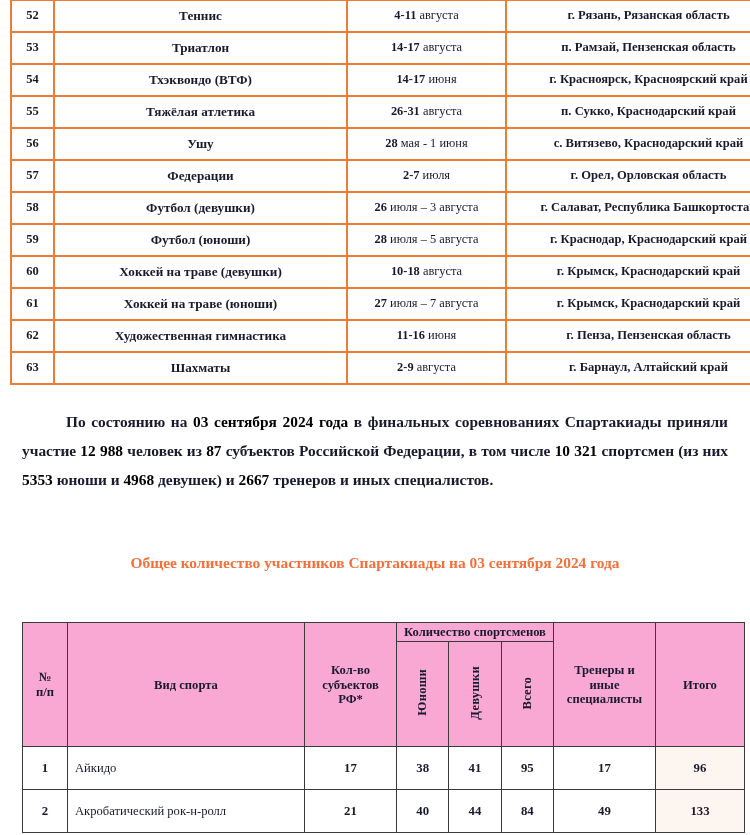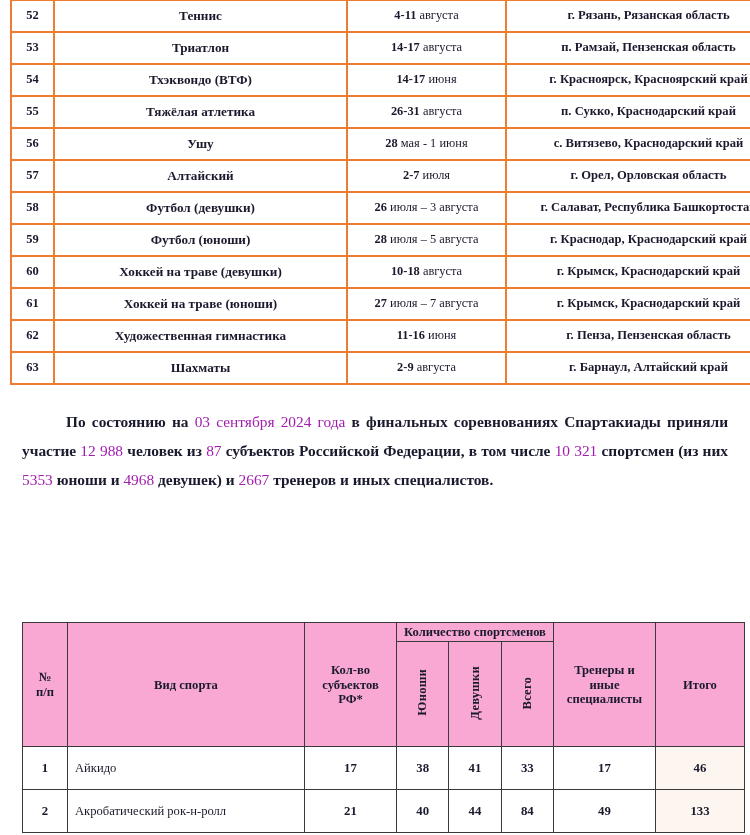--- a/index.html
+++ b/index.html
@@ -70,22 +70,22 @@
     top: 392px;
     width: 706px;
     font-size: 15.4px;
     line-height: 29px;
     text-align: justify;
     text-indent: 44px;
     font-weight: bold;
     color: #1a1a2e;
   }
   .summary .hl {
-    color: #a21caf;
-    font-weight: normal;
+    color: #000000;
+    font-weight: bold;
   }
 
   
   .section-heading {
     position: absolute;
     left: 0;
     top: 552px;
     width: 750px;
     text-align: center;
     color: #F4703A;
@@ -188,21 +188,21 @@
         <td class="c-place">п. Сукко, Краснодарский край</td>
       </tr>
       <tr>
         <td class="c-num">56</td>
         <td class="c-sport">Ушу</td>
         <td class="c-date"><b>28</b> <span>мая - 1 июня</span></td>
         <td class="c-place">с. Витязево, Краснодарский край</td>
       </tr>
       <tr>
         <td class="c-num">57</td>
-        <td class="c-sport">Алтайский</td>
+        <td class="c-sport">Федерации</td>
         <td class="c-date"><b>2-7</b> <span>июля</span></td>
         <td class="c-place">г. Орел, Орловская область</td>
       </tr>
       <tr>
         <td class="c-num">58</td>
         <td class="c-sport">Футбол (девушки)</td>
         <td class="c-date"><b>26</b> <span>июля – 3 августа</span></td>
         <td class="c-place">г. Салават, Республика Башкортостан</td>
       </tr>
       <tr>
@@ -235,20 +235,21 @@
         <td class="c-date"><b>2-9</b> <span>августа</span></td>
         <td class="c-place">г. Барнаул, Алтайский край</td>
       </tr>
     </tbody>
   </table>
 </div>
 
 <p class="summary"><span>По состоянию на </span><span class="hl">03 сентября 2024 года</span><span> в финальных соревнованиях Спартакиады приняли участие </span><span class="hl">12 988</span><span> человек из </span><span class="hl">87</span><span> субъектов Российской Федерации, в том числе </span><span class="hl">10 321</span><span> спортсмен (из них </span><span class="hl">5353</span><span> юноши и </span><span class="hl">4968</span><span> девушек) и </span><span class="hl">2667</span><span> тренеров и иных специалистов.</span></p>
 
 <div class="section-heading">
+  <div>Общее количество участников Спартакиады на 03 сентября 2024 года</div>
 </div>
 
 <div class="participants-wrap">
   <table class="participants">
     <thead>
       <tr>
         <th class="hdr-num" rowspan="2">
           <div>№</div>
           <div>п/п</div>
         </th>
@@ -272,23 +273,23 @@
         <th class="hdr-total-a vcell"><span class="vert-label">Всего</span></th>
       </tr>
     </thead>
     <tbody>
       <tr>
         <td>1</td>
         <td class="cell-name">Айкидо</td>
         <td>17</td>
         <td>38</td>
         <td>41</td>
-        <td>33</td>
+        <td>95</td>
         <td>17</td>
-        <td class="cell-sum">46</td>
+        <td class="cell-sum">96</td>
       </tr>
       <tr>
         <td>2</td>
         <td class="cell-name">Акробатический рок-н-ролл</td>
         <td>21</td>
         <td>40</td>
         <td>44</td>
         <td>84</td>
         <td>49</td>
         <td class="cell-sum">133</td>

